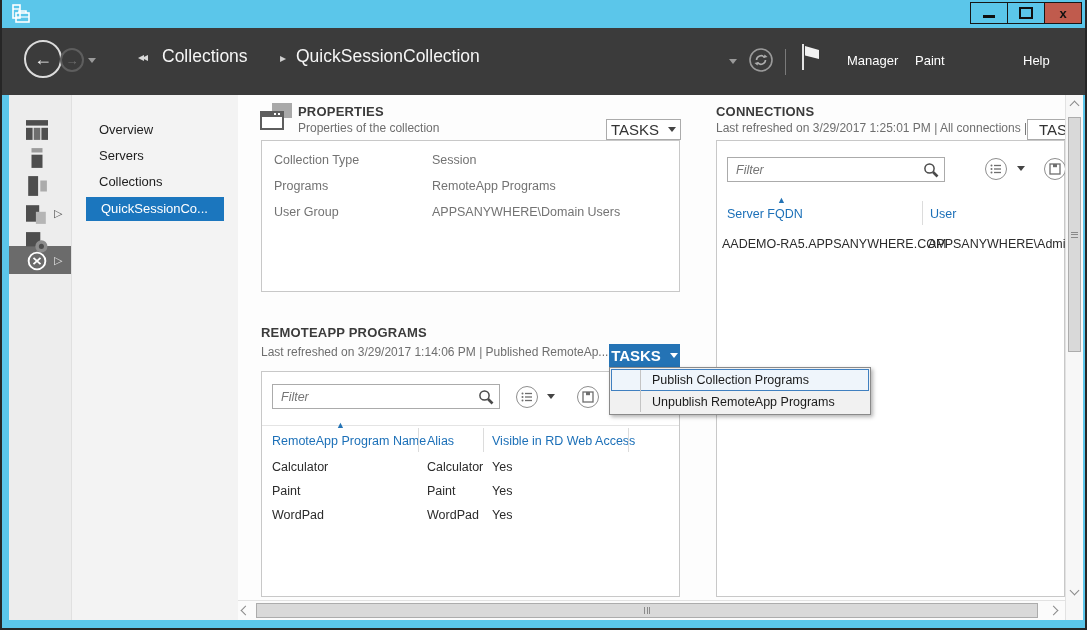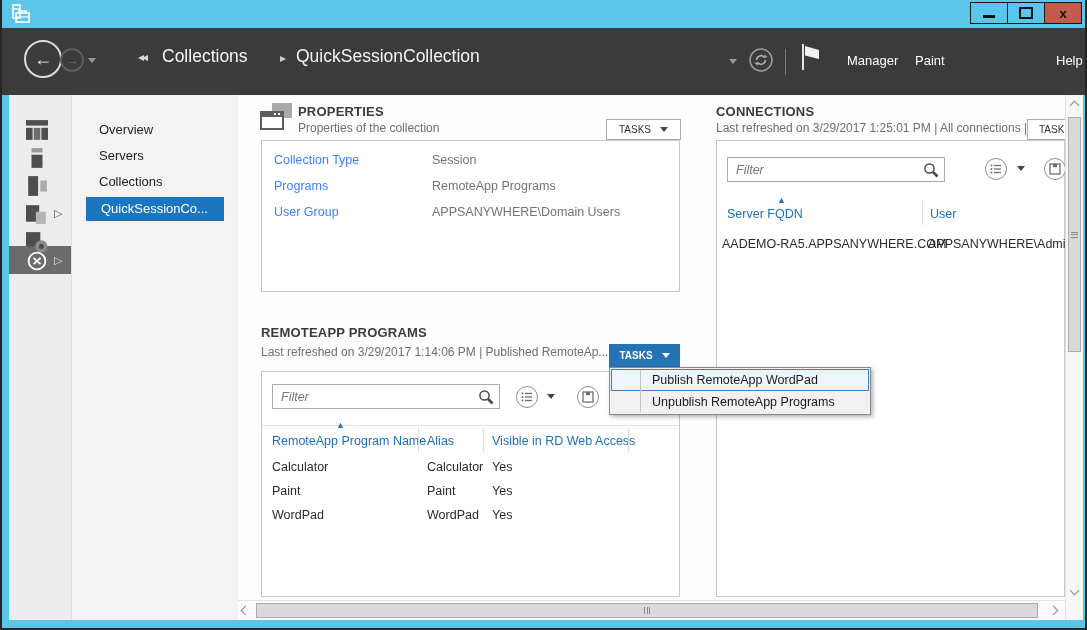--- a/index.html
+++ b/index.html
@@ -44,26 +44,26 @@
            color:#1E1E1E;cursor:pointer;box-sizing:border-box;}
   .np-sel{left:14px;top:102px;width:138px;height:24px;line-height:24px;background:#1B76BE;
           color:#FFFFFF;padding-left:15px;font-size:13px;cursor:pointer;box-sizing:border-box;
           white-space:nowrap;overflow:hidden;}
   
   .main{left:229px;top:0;width:827px;height:525px;background:#FDFDFD;overflow:hidden;}
   .sec-title{font-size:13px;font-weight:bold;color:#3B3B3B;letter-spacing:.2px;}
   .sec-sub{font-size:12px;color:#6E6E6E;}
   .panelbox{background:#FFFFFF;border:1px solid #C8C8C8;box-sizing:border-box;}
   .tasks-btn{width:75px;height:21px;background:#FFFFFF;border:1px solid #ABABAB;display:flex;
-             align-items:center;justify-content:center;gap:9px;font-size:10px;color:#333;
+             align-items:center;justify-content:center;gap:9px;font-size:15px;color:#333;
              cursor:pointer;box-sizing:border-box;text-align:center;}
   .tasks-btn .caret{border-top-color:#444;}
   .tasks-open{background:#2473B5;border:1px solid #2473B5;color:#FFF;font-weight:bold;}
   .tasks-open .caret{border-top-color:#FFF;}
-  .prop-label{font-size:12.5px;color:#3b82f6;}
+  .prop-label{font-size:12.5px;color:#737373;}
   .prop-value{font-size:12.5px;color:#737373;}
   .filter{border:1px solid #ABABAB;background:#FFF;box-sizing:border-box;font-size:12.5px;
           font-style:italic;color:#555;padding:0 24px 0 8px;outline:none;
           font-family:"Liberation Sans","DejaVu Sans",sans-serif;}
   .filter::placeholder{color:#767676;font-style:italic;}
   .iconbtn{width:22px;height:22px;border:1.4px solid #8E8E8E;border-radius:50%;box-sizing:border-box;
            display:flex;align-items:center;justify-content:center;cursor:pointer;background:#FFF;}
   .colhead{font-size:12.5px;color:#1C70B8;cursor:pointer;white-space:nowrap;}
   .cell{font-size:12.5px;color:#2B2B2B;white-space:nowrap;}
   .coldiv{width:1px;background:#DCDCDC;}
@@ -141,21 +141,21 @@
   </svg>
   <div class="abs nav-sep" style="left:783px;top:21px;"></div>
   <svg class="abs" style="left:796px;top:14px;" width="24" height="30" viewBox="0 0 24 30">
     <rect x="4" y="2" width="2" height="26" fill="#E3E3E3"></rect>
     <path d="M7,4 L21,8 L21,17 L7,13.5 Z" fill="#F2F2F2"></path>
   </svg>
 
   <span class="abs menu-label" style="left:845px;top:25px;">Manager</span>
   <span class="abs menu-label" style="left:913px;top:25px;">Paint</span>
   <span class="abs menu-label" style="left:967px;top:25px;margin-top:44px;">View</span>
-  <span class="abs menu-label" style="left:1021px;top:25px;margin-left:33px;">Help</span>
+  <span class="abs menu-label" style="left:1021px;top:25px;">Help</span>
 </div>
 
 <div class="abs bluepanel"></div>
 <div class="abs content">
 
   <div class="abs iconbar">
     <div class="abs side-band"></div>
     <svg class="abs side-ico" style="top:24px;" viewBox="0 0 20 20">
       <rect x="0" y="1" width="20" height="5" fill="#4E4E4E"></rect>
         <rect x="0" y="8" width="6" height="11" fill="#4E4E4E"></rect>
@@ -266,21 +266,21 @@
         <span class="abs cell" style="left:230px;">Yes</span>
       </div>
       <div class="abs" style="left:0;top:136px;width:417px;height:20px;">
         <span class="abs cell" style="left:10px;">WordPad</span>
         <span class="abs cell" style="left:165px;">WordPad</span>
         <span class="abs cell" style="left:230px;">Yes</span>
       </div>
     </div>
 
     <div class="abs tmenu" style="left:371px;top:272px;">
-      <div class="tmenu-item hot">Publish RemoteApp WordPad</div>
+      <div class="tmenu-item hot">Publish Collection Programs</div>
       <div class="tmenu-item">Unpublish RemoteApp Programs</div>
     </div>
 
     <div class="abs sec-title" style="left:478px;top:9px;">CONNECTIONS</div>
     <div class="abs sec-sub" style="left:478px;top:26px;width:310px;white-space:nowrap;overflow:hidden;">Last refreshed on 3/29/2017 1:25:01 PM | All connections  |...</div>
     <div class="abs tasks-btn" style="left:789px;top:24px;width:70px;justify-content:flex-start;padding-left:11px;">
       <span>TASKS</span>
     </div>
 
     <div class="abs panelbox" style="left:478px;top:45px;width:349px;height:457px;">

